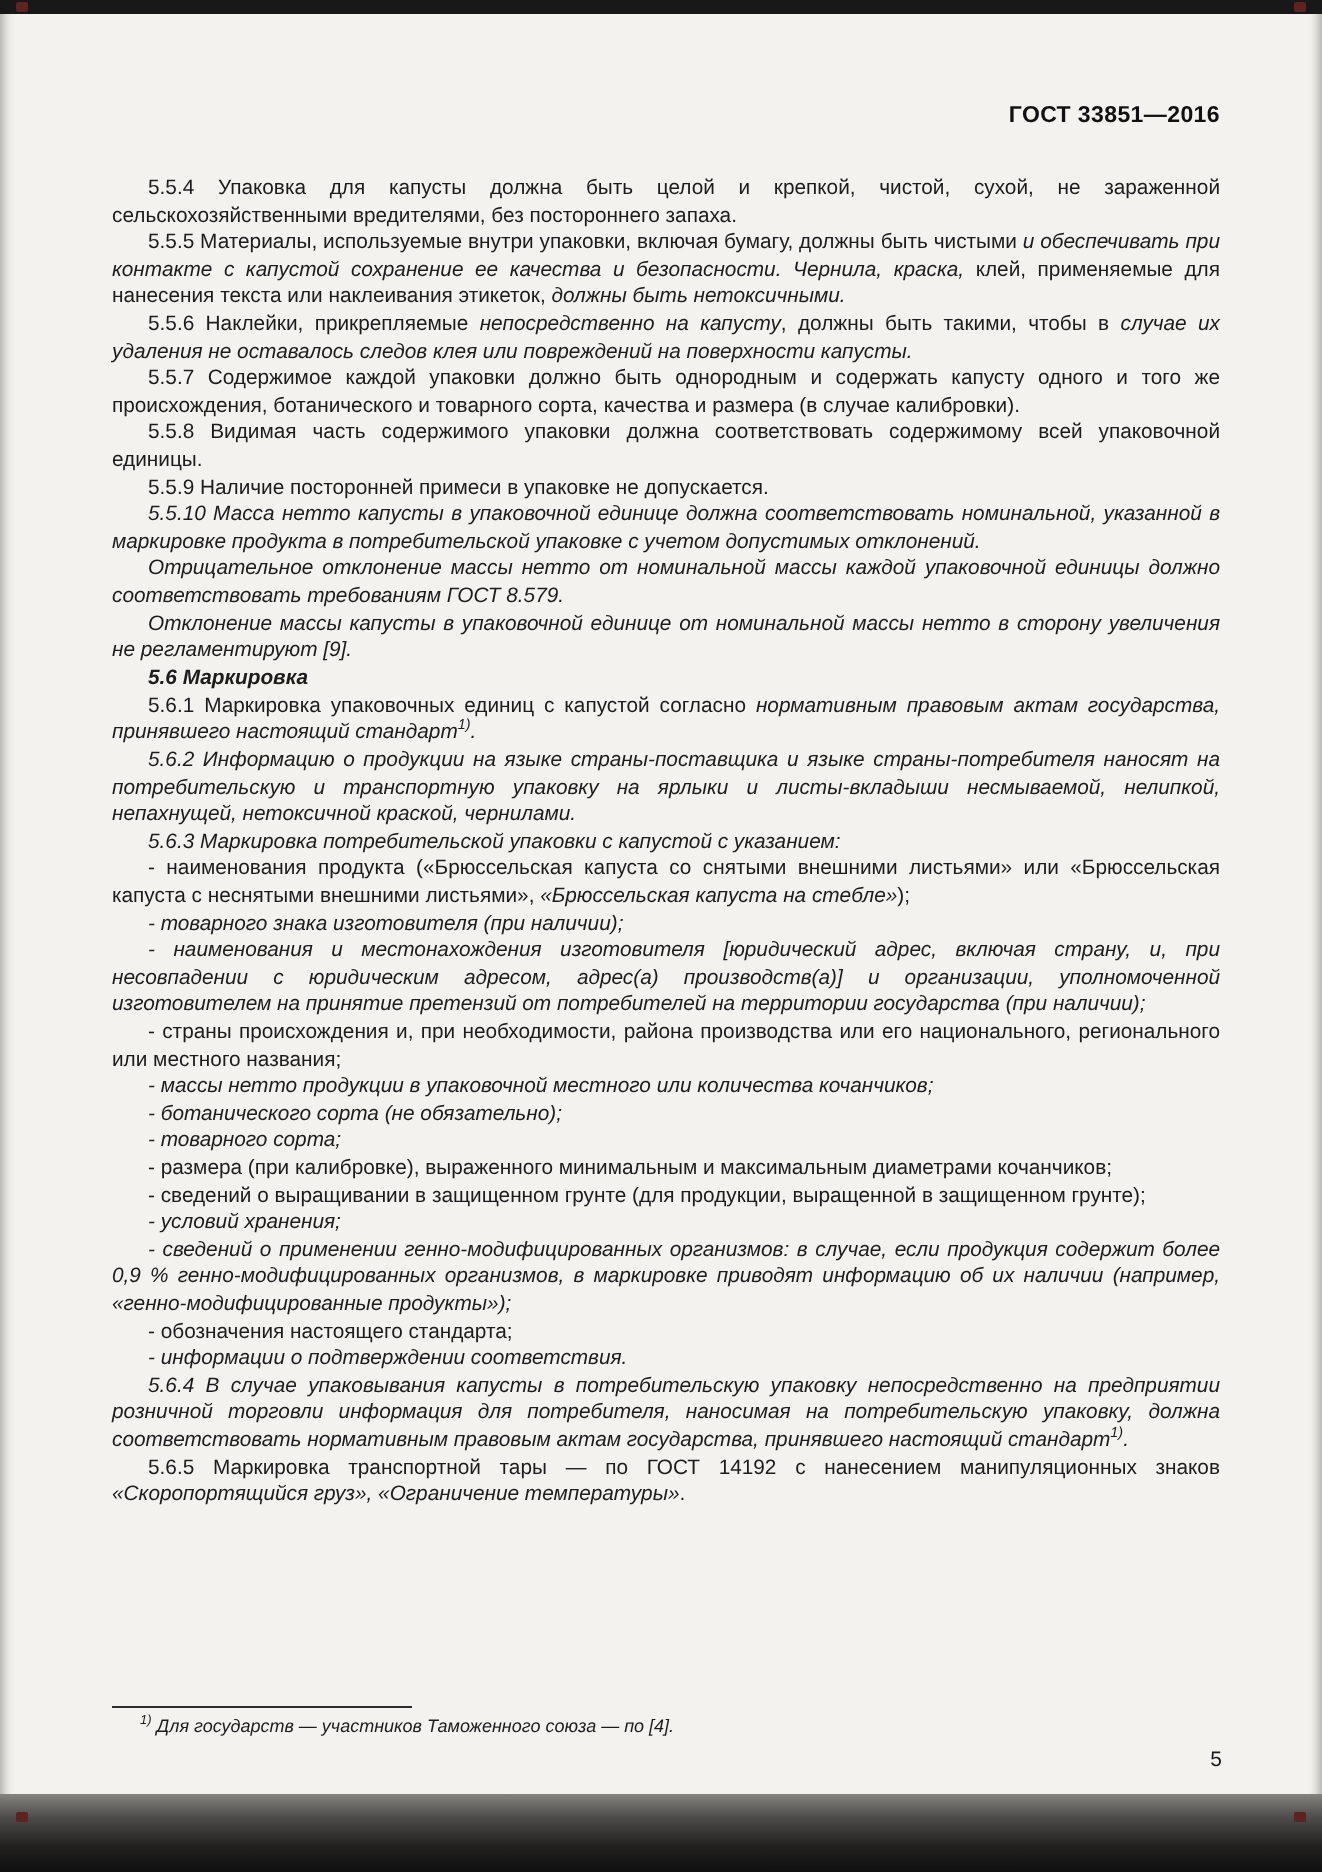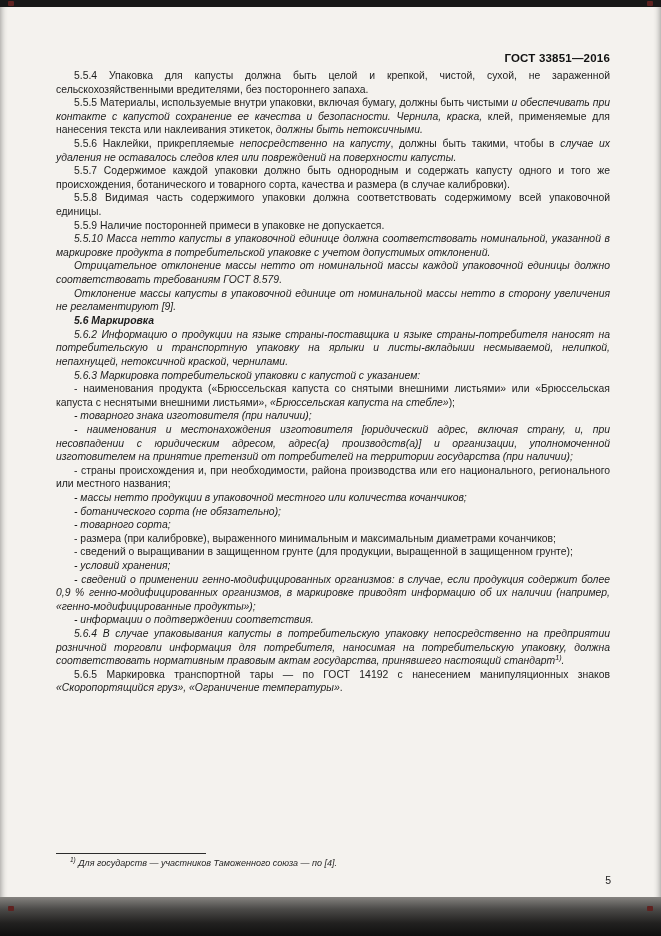--- a/index.html
+++ b/index.html
@@ -25,21 +25,21 @@
   .m-tl { left: 8px;   top: 1px; }
   .m-tr { left: 647px; top: 1px; }
   .m-bl { left: 8px;   top: 906px; }
   .m-br { left: 647px; top: 906px; }
 
   .content { position: absolute; left: 56px; top: 52px; width: 554px; }
   .header-code {
     font-weight: bold; font-size: 11.5px; text-align: right; letter-spacing: .2px;
     color: #111;
   }
-  .body-text { margin-top: 5px; }
+  .body-text { margin-top: 24px; }
   .para {
     margin: 0; font-size: 10.4px; line-height: 13.6px;
     text-align: justify; text-indent: 18px;
     color: #1c1c1c;
   }
   .para.hd { line-height: 14.2px; }
   .it { font-style: italic; }
   .bd { font-weight: bold; }
   sup { font-size: 7.2px; line-height: 0; }
 
@@ -64,33 +64,35 @@
         <p class="para"><span class="">5.5.4 Упаковка для капусты должна быть целой и крепкой, чистой, сухой, не зараженной сельскохозяйственными вредителями, без постороннего запаха.</span></p>
         <p class="para"><span class="">5.5.5 Материалы, используемые внутри упаковки, включая бумагу, должны быть чистыми </span><span class="it">и обеспечивать при контакте с капустой сохранение ее качества и безопасности. Чернила, краска,</span><span class=""> клей, применяемые для нанесения текста или наклеивания этикеток, </span><span class="it">должны быть нетоксичными.</span></p>
         <p class="para"><span class="">5.5.6 Наклейки, прикрепляемые </span><span class="it">непосредственно на капусту</span><span class="">, должны быть такими, чтобы в </span><span class="it">случае их удаления не оставалось следов клея или повреждений на поверхности капусты.</span></p>
         <p class="para"><span class="">5.5.7 Содержимое каждой упаковки должно быть однородным и содержать капусту одного и того же происхождения, ботанического и товарного сорта, качества и размера (в случае калибровки).</span></p>
         <p class="para"><span class="">5.5.8 Видимая часть содержимого упаковки должна соответствовать содержимому всей упаковочной единицы.</span></p>
         <p class="para"><span class="">5.5.9 Наличие посторонней примеси в упаковке не допускается.</span></p>
         <p class="para"><span class="it">5.5.10 Масса нетто капусты в упаковочной единице должна соответствовать номинальной, указанной в маркировке продукта в потребительской упаковке с учетом допустимых отклонений.</span></p>
         <p class="para"><span class="it">Отрицательное отклонение массы нетто от номинальной массы каждой упаковочной единицы должно соответствовать требованиям ГОСТ 8.579.</span></p>
         <p class="para"><span class="it">Отклонение массы капусты в упаковочной единице от номинальной массы нетто в сторону увеличения не регламентируют [9].</span></p>
         <p class="para hd"><span class="bd it">5.6 Маркировка</span></p>
+        <p class="para"><span class="">5.6.1 Маркировка упаковочных единиц с капустой согласно </span><span class="it">нормативным правовым актам государства, принявшего настоящий стандарт</span><sup class="it">1)</sup><span class="it">.</span></p>
         <p class="para"><span class="it">5.6.2 Информацию о продукции на языке страны-поставщика и языке страны-потребителя наносят на потребительскую и транспортную упаковку на ярлыки и листы-вкладыши несмываемой, нелипкой, непахнущей, нетоксичной краской, чернилами.</span></p>
         <p class="para"><span class="it">5.6.3 Маркировка потребительской упаковки с капустой с указанием:</span></p>
         <p class="para"><span class="">- наименования продукта («Брюссельская капуста со снятыми внешними листьями» или «Брюссельская капуста с неснятыми внешними листьями», </span><span class="it">«Брюссельская капуста на стебле»</span><span class="">);</span></p>
         <p class="para"><span class="it">- товарного знака изготовителя (при наличии);</span></p>
         <p class="para"><span class="it">- наименования и местонахождения изготовителя [юридический адрес, включая страну, и, при несовпадении с юридическим адресом, адрес(а) производств(а)] и организации, уполномоченной изготовителем на принятие претензий от потребителей на территории государства (при наличии);</span></p>
         <p class="para"><span class="">- страны происхождения и, при необходимости, района производства или его национального, регионального или местного названия;</span></p>
         <p class="para"><span class="it">- массы нетто продукции в упаковочной местного или количества кочанчиков;</span></p>
         <p class="para"><span class="it">- ботанического сорта (не обязательно);</span></p>
         <p class="para"><span class="it">- товарного сорта;</span></p>
         <p class="para"><span class="">- размера (при калибровке), выраженного минимальным и максимальным диаметрами кочанчиков;</span></p>
         <p class="para"><span class="">- сведений о выращивании в защищенном грунте (для продукции, выращенной в защищенном грунте);</span></p>
         <p class="para"><span class="it">- условий хранения;</span></p>
         <p class="para"><span class="it">- сведений о применении генно-модифицированных организмов: в случае, если продукция содержит более 0,9 % генно-модифицированных организмов, в маркировке приводят информацию об их наличии (например, «генно-модифицированные продукты»);</span></p>
+        <p class="para"><span class="">- обозначения настоящего стандарта;</span></p>
         <p class="para"><span class="it">- информации о подтверждении соответствия.</span></p>
         <p class="para"><span class="it">5.6.4 В случае упаковывания капусты в потребительскую упаковку непосредственно на предприятии розничной торговли информация для потребителя, наносимая на потребительскую упаковку, должна соответствовать нормативным правовым актам государства, принявшего настоящий стандарт</span><sup class="it">1)</sup><span class="it">.</span></p>
         <p class="para"><span class="">5.6.5 Маркировка транспортной тары — по ГОСТ 14192 с нанесением манипуляционных знаков </span><span class="it">«Скоропортящийся груз», «Ограничение температуры»</span><span class="">.</span></p>
       </div>
   </div>
 
   <div class="footnote">
     <div class="footnote-rule"></div>
     <div class="footnote-text"><sup>1)</sup><span> Для государств — участников Таможенного союза — по [4].</span></div>
   </div>

